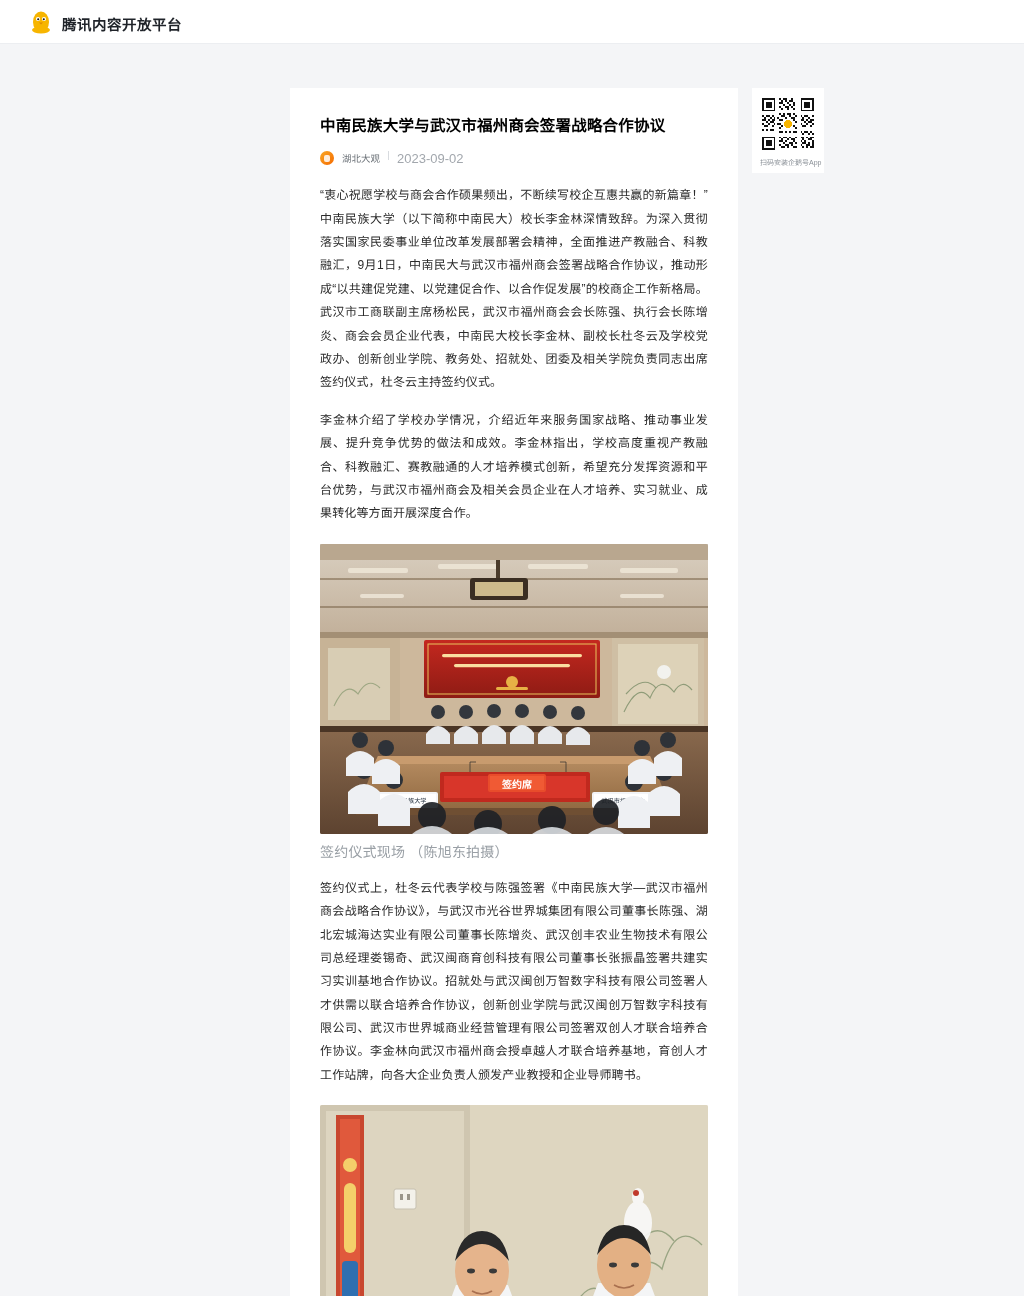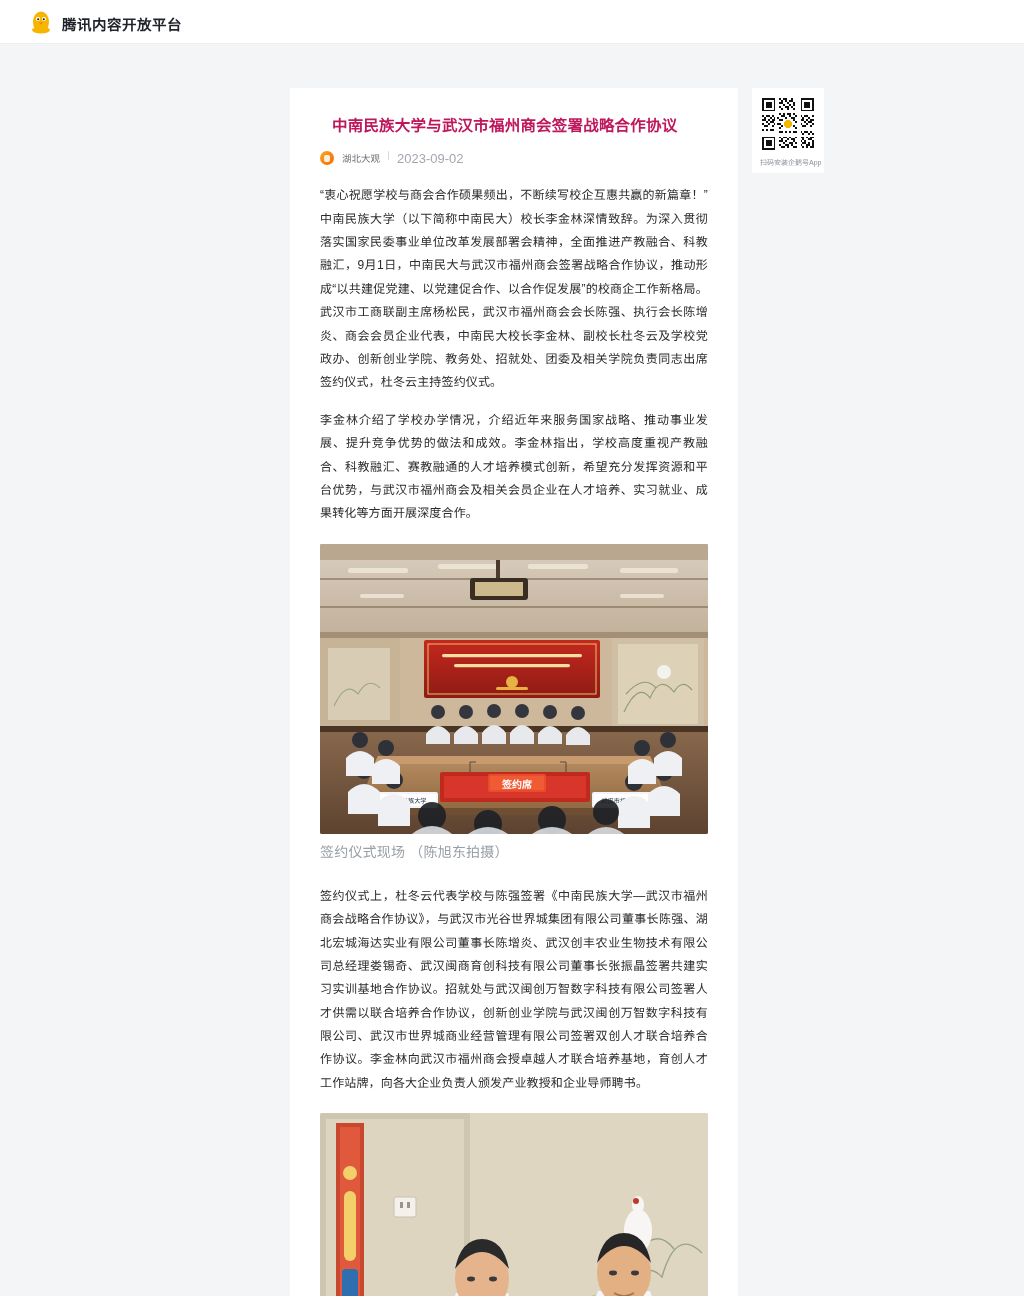--- a/index.html
+++ b/index.html
@@ -47,23 +47,23 @@
     width: 448px;
     min-height: 1210px;
     background: #ffffff;
     padding: 26px 30px 30px 30px;
   }
 
   
   .art-title {
     font-size: 15.5px;
     line-height: 1.5;
-    color: #be185d;
+    color: #000000;
     font-weight: bold;
-    margin: 0 0 14px 12px;
+    margin: 0 0 14px 0;
     letter-spacing: .2px;
   }
   .meta {
     display: flex;
     align-items: flex-start;
     gap: 8px;
     margin-bottom: 18px;
   }
   .avatar {
     width: 14px; height: 14px;
@@ -87,21 +87,21 @@
   p.para {
     font-size: 12px;
     line-height: 1.95;
     color: #2b2b2b;
     margin: 0 0 14px 0;
     text-align: justify;
     letter-spacing: .15px;
   }
 
   
-  figure { margin: 18px 0 24px 0; }
+  figure { margin: 18px 0 16px 0; }
   .photo {
     width: 100%;
     border-radius: 2px;
     overflow: hidden;
     position: relative;
     display: block;
   }
   .photo svg { display: block; width: 100%; height: 100%; }
   figcaption {
     margin-top: 7px;

